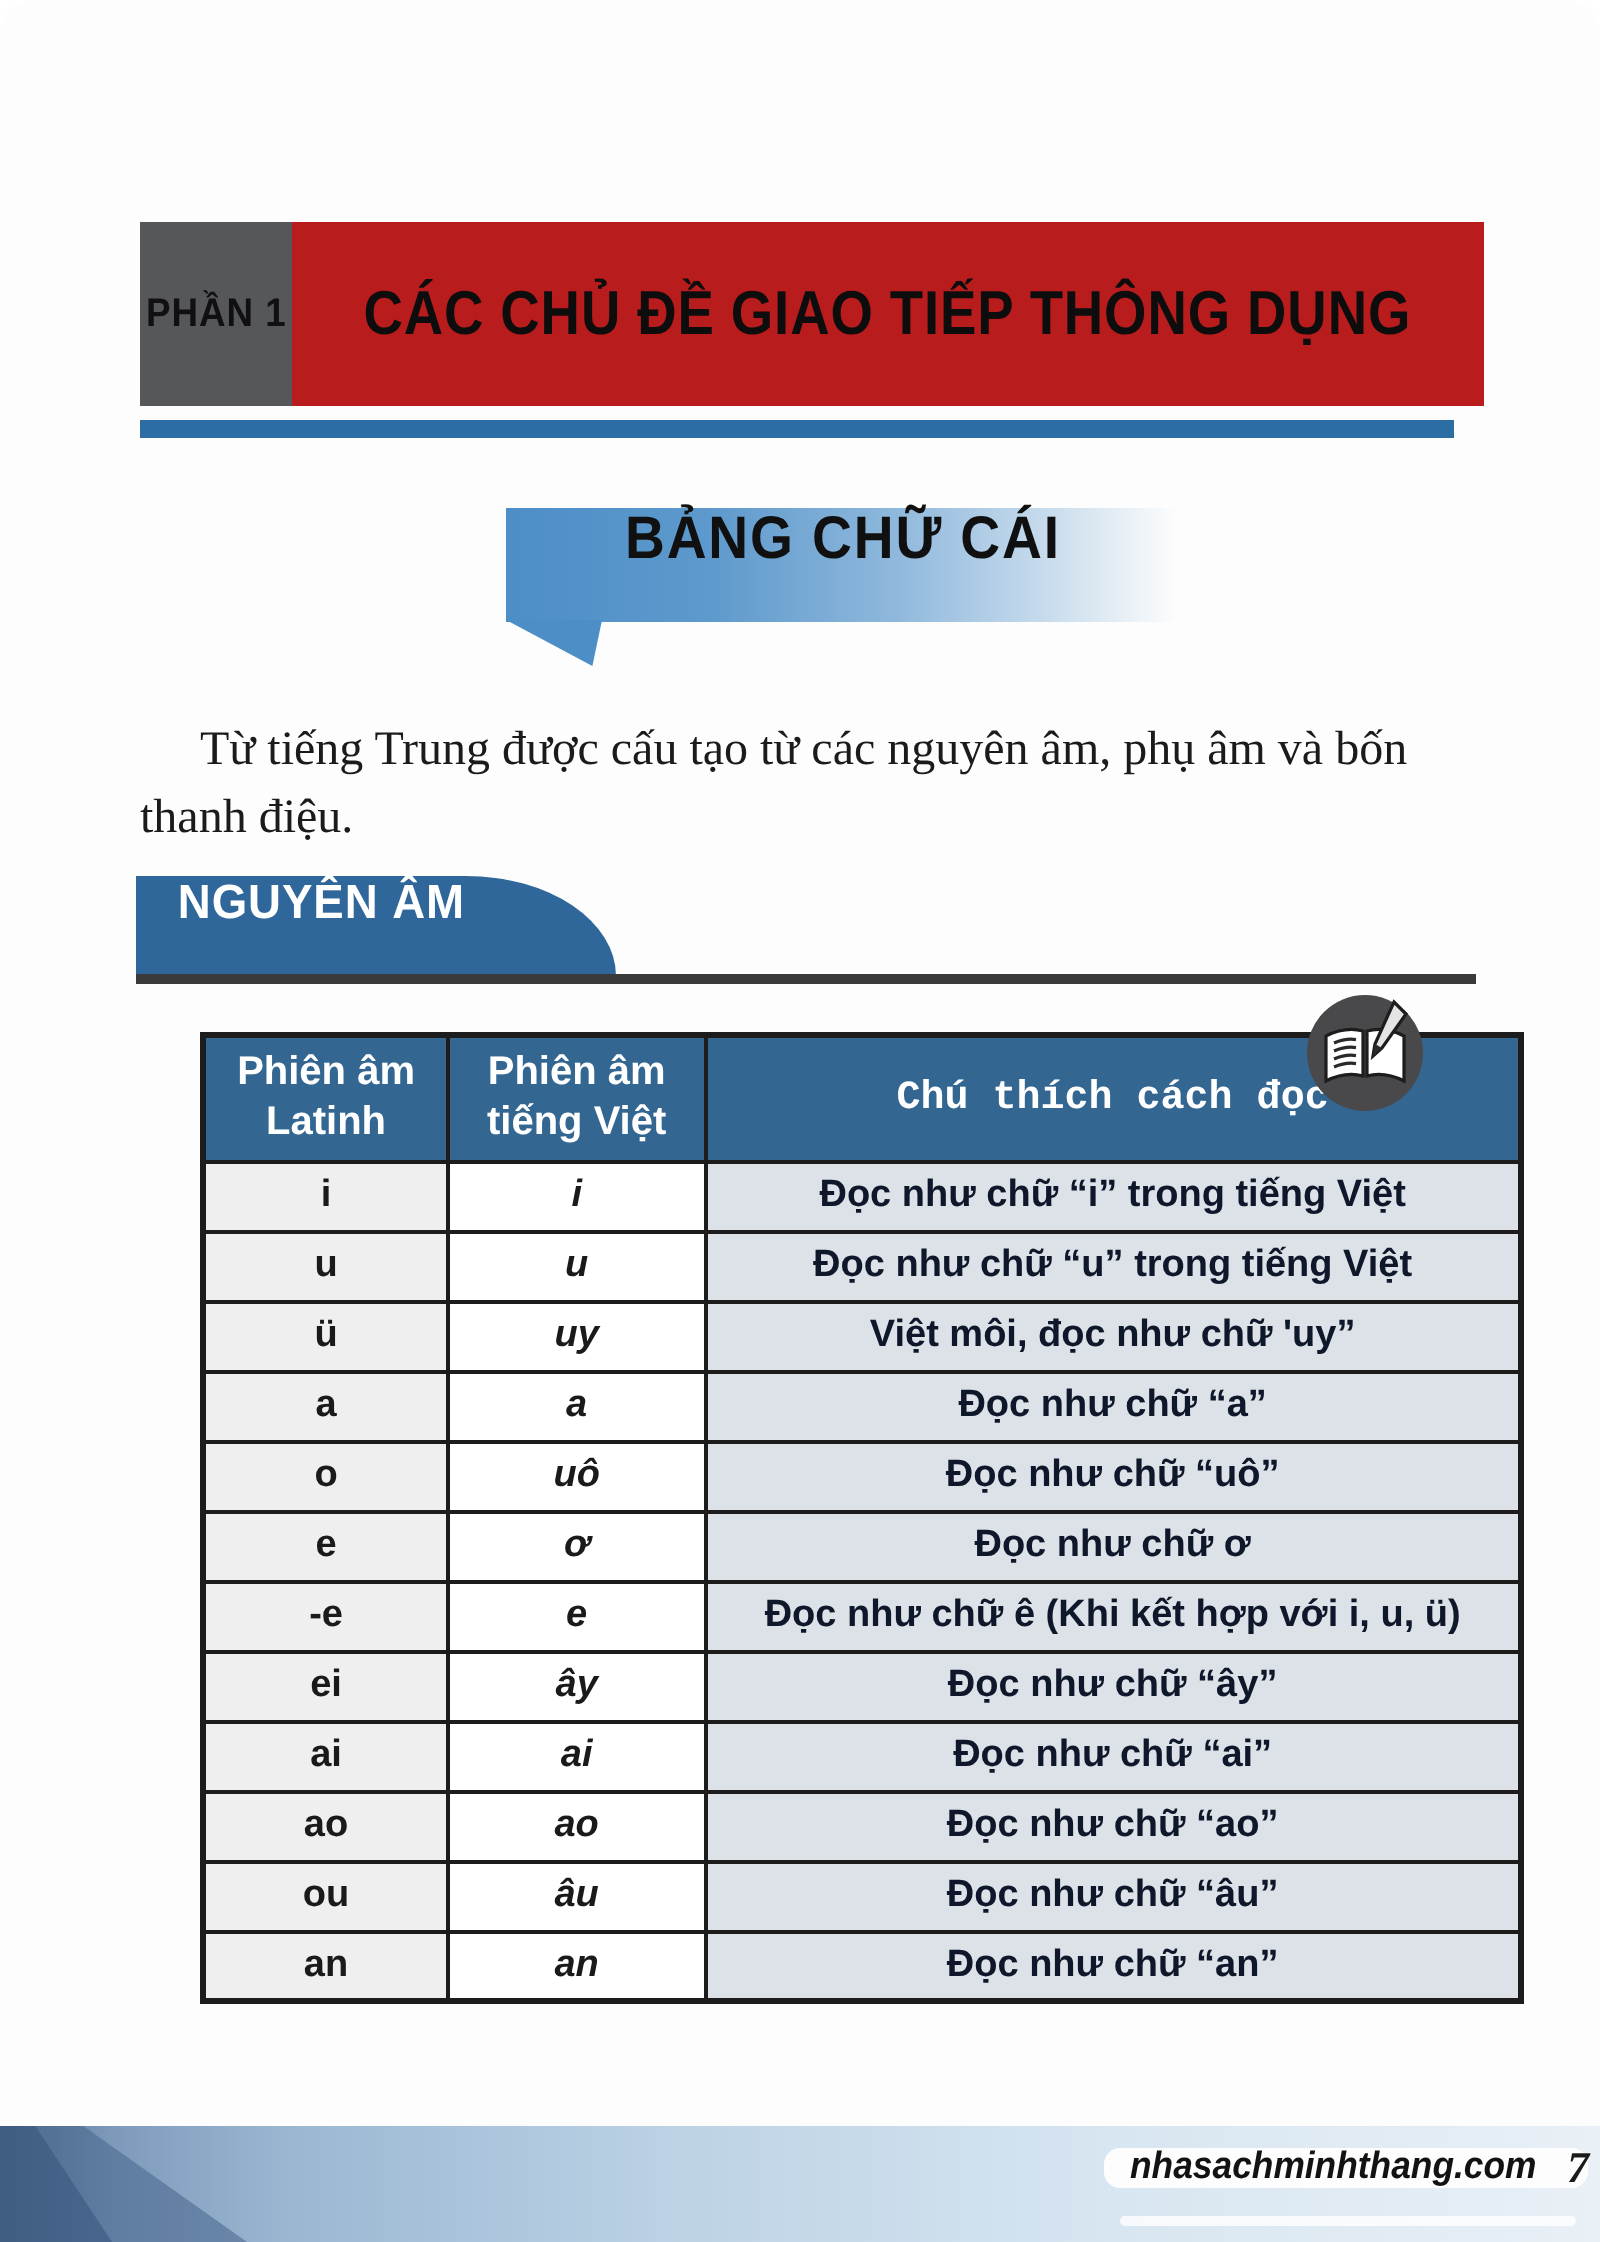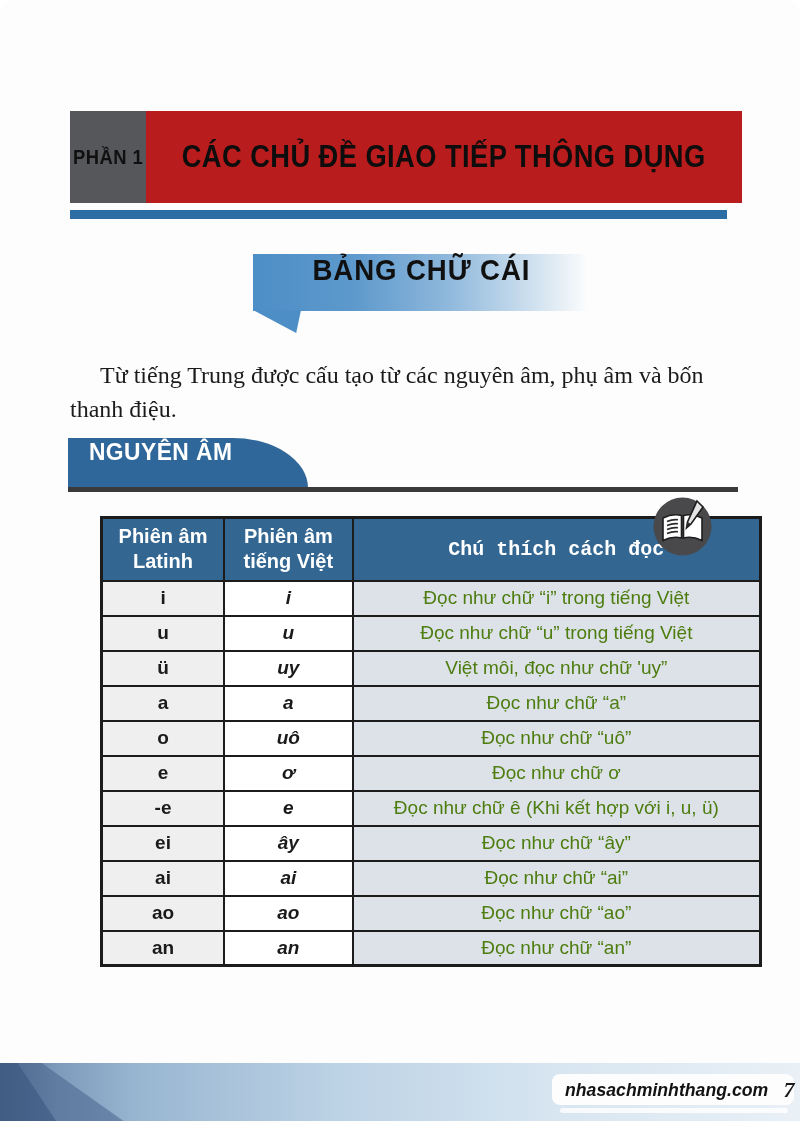--- a/index.html
+++ b/index.html
@@ -38,33 +38,33 @@
   .vowel-table { position:absolute; left:68px; top:516px; width:662px; border-collapse:collapse;margin-left:32px; }
   .vowel-table th, .vowel-table td { border:2px solid #1c1c1c; text-align:center; vertical-align:middle; }
   .vowel-table { border:3px solid #1c1c1c; }
   .vowel-table th { background:#336691; color:#ffffff; font-size:20px; font-weight:bold; height:63px; line-height:1.25; }
   .col-latin  { width:122px; }
   .col-viet   { width:128px; }
   .col-note   { width:406px;font-family:Liberation Mono, monospace; }
   .vowel-table td { height:35px; font-size:19px; }
   .vowel-table td.c-latin { background:#efeff0; font-weight:bold; color:#1a1a1a; }
   .vowel-table td.c-viet  { background:#ffffff; font-weight:bold; font-style:italic; color:#1a1a1a; }
-  .vowel-table td.c-note  { background:#dce2e7; color:#4d7c0f; font-weight:400; }
+  .vowel-table td.c-note  { background:#dce2e7; color:#0f172a; font-weight:700; }
 
   
   .book-badge { position:absolute; left:653px; top:497px; width:59px; height:59px; }
 
   
   .footer-bar { position:absolute; left:0; bottom:0; width:800px; height:58px;
     background:linear-gradient(90deg,#54718f 0%,#7d9abb 7%,#9ab7d2 18%,#bcd2e5 42%,#d8e6f1 70%,#e9f0f6 100%); }
   .footer-chevron-a { position:absolute; left:0; top:0; width:130px; height:100%; background:#47648c; opacity:.55;
     clip-path:polygon(0 0,32% 0,95% 100%,0 100%); }
   .footer-chevron-b { position:absolute; left:0; top:0; width:80px; height:100%; background:#33507a; opacity:.5;
     clip-path:polygon(0 0,22% 0,70% 100%,0 100%); }
-  .footer-pill { position:absolute; left:552px; top:11px; width:242px; height:31px; background:#fdfdfd;
+  .footer-pill { position:absolute; left:552px; top:11px; width:242px; height:20px; background:#fdfdfd;
     border-radius:8px; display:flex; align-items:center; justify-content:space-between; padding:0 13px; }
   .footer-site { font-weight:bold; font-style:italic; font-size:19px; color:#121212; transform:scaleX(.93); transform-origin:left; white-space:nowrap; }
   .footer-page { font-style:italic; font-size:22px; font-weight:600; color:#1a1a1a; font-family:"Liberation Serif", serif; }
   .footer-underpill { position:absolute; left:560px; top:45px; width:228px; height:5px; background:rgba(255,255,255,.8); border-radius:3px; }
 </style>
 </head>
 <body>
 
 <div class="page">
 
@@ -145,20 +145,25 @@
         <td class="c-latin">ai</td>
         <td class="c-viet">ai</td>
         <td class="c-note">Đọc như chữ “ai”</td>
       </tr>
       <tr>
         <td class="c-latin">ao</td>
         <td class="c-viet">ao</td>
         <td class="c-note">Đọc như chữ “ao”</td>
       </tr>
       <tr>
+        <td class="c-latin">ou</td>
+        <td class="c-viet">âu</td>
+        <td class="c-note">Đọc như chữ “âu”</td>
+      </tr>
+      <tr>
         <td class="c-latin">an</td>
         <td class="c-viet">an</td>
         <td class="c-note">Đọc như chữ “an”</td>
       </tr>
     </tbody>
   </table>
 
   <div class="book-badge">
     <svg width="59" height="59" viewBox="0 0 59 59">
       <circle cx="29.5" cy="29.5" r="29" fill="#49494b"></circle>

